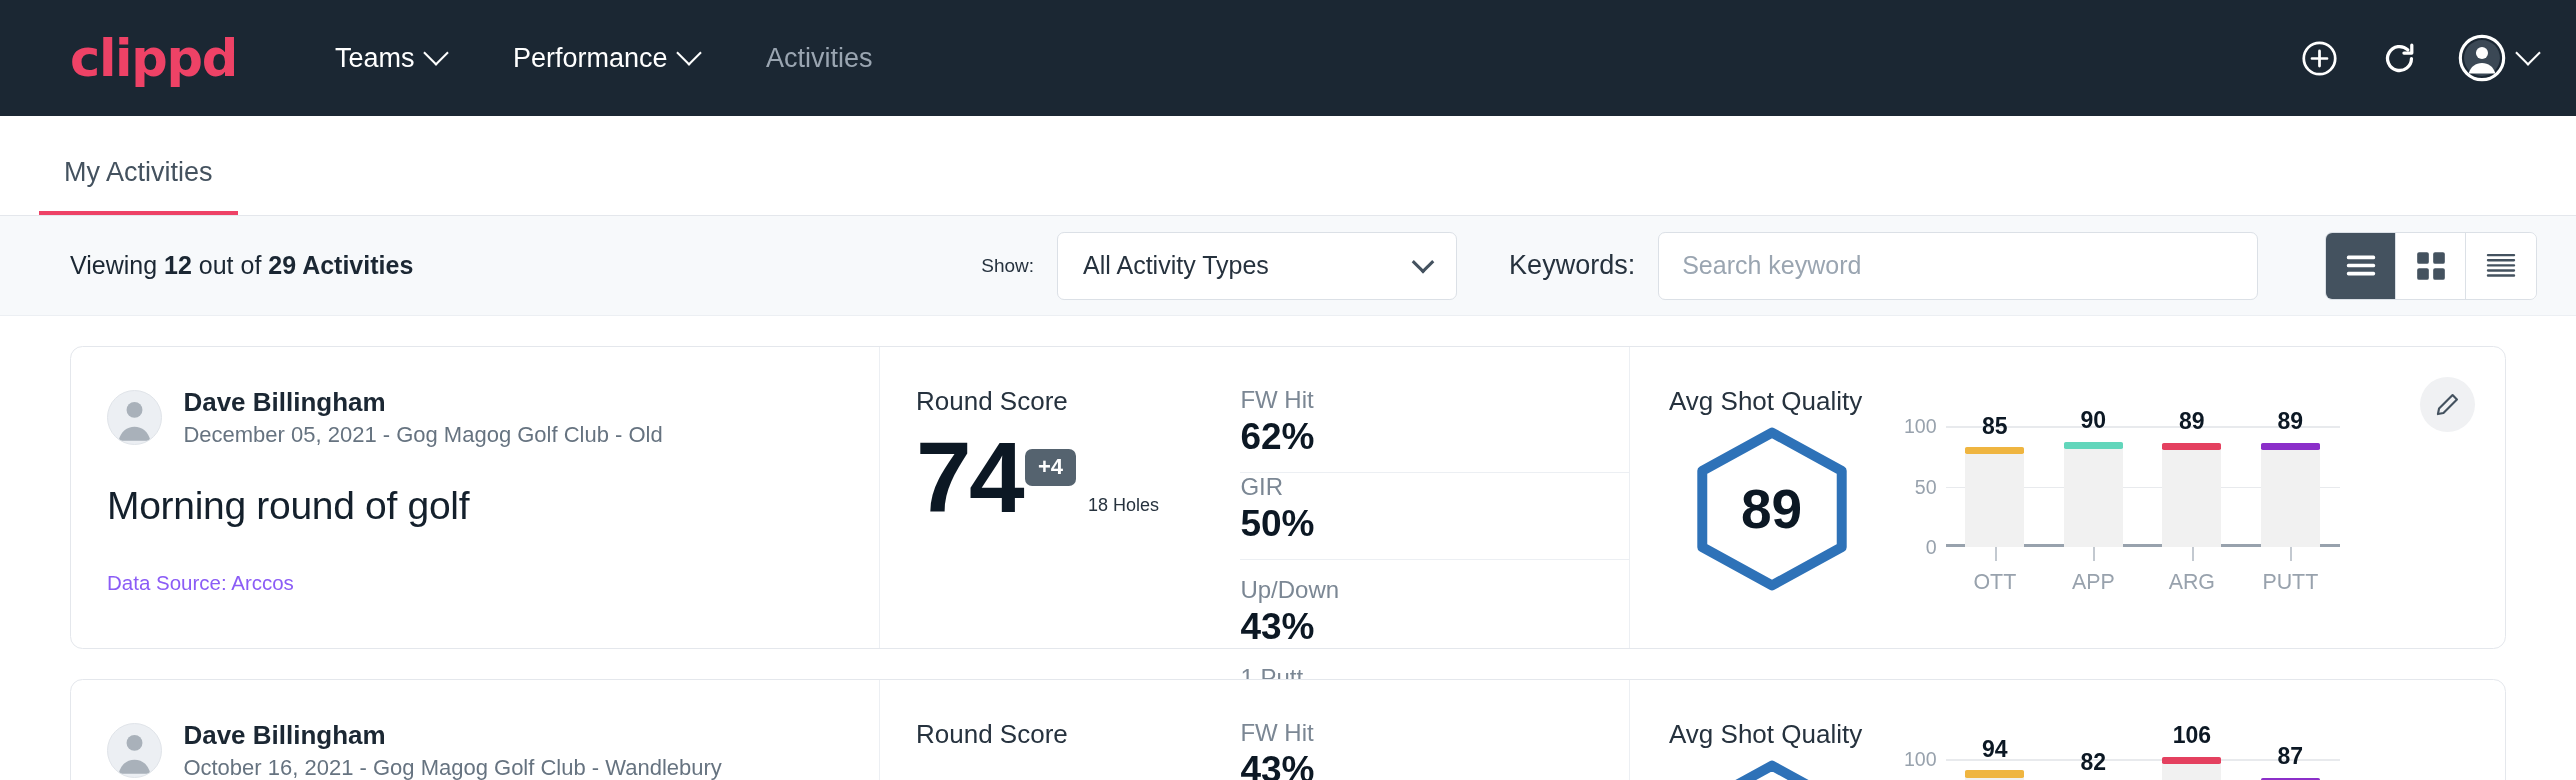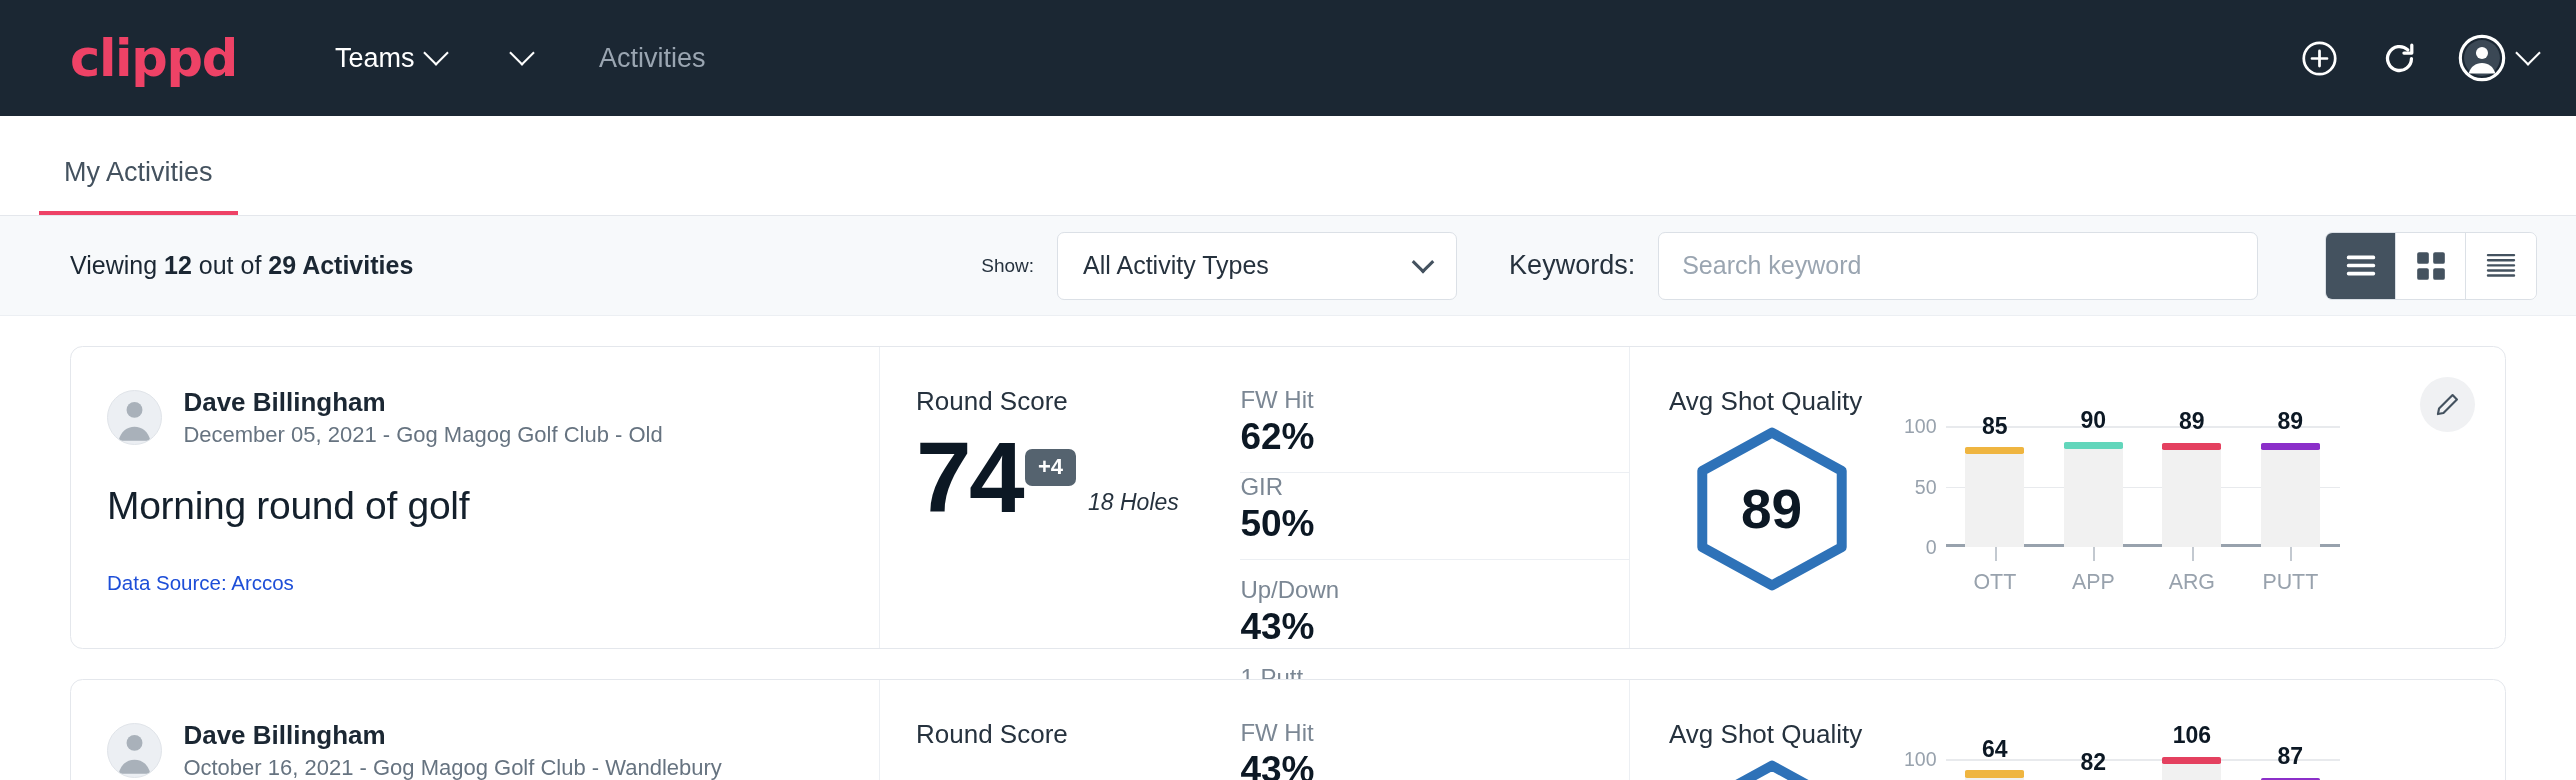--- a/index.html
+++ b/index.html
@@ -162,41 +162,41 @@
   .person { display: flex; align-items: center; gap: 21.4px; }
   .avatar-circle {
     width: 55px; height: 55px; border-radius: 50%;
     background: #eceff3; border: 0.9px solid #e0e4e9;
     display: flex; align-items: flex-end; justify-content: center;
     overflow: hidden;
   }
   .person-name { font-size: 26px; font-weight: 700; color: #1b2733; line-height: 1.25; }
   .person-sub { font-size: 22px; color: #667380; line-height: 1.3; margin-top: 2.7px; }
   .round-title { font-size: 39px; color: #14202c; margin-top: 34px; letter-spacing: -0.3px; }
-  .data-source { font-size: 20.5px; color: #1d4ed8; margin-top: 43px; }
+  .data-source { font-size: 20.5px; color: #8b5cf6; margin-top: 43px; }
 
   .col-score { width: 339px; padding: 39px 0 0 36px; }
   .col-stats { width: 411px; padding: 39px 0 0 21.4px; border-right: 1.8px solid #eceff3; }
   .section-label { font-size: 26px; color: #26323e; }
   .score-row { display: flex; align-items: flex-end; margin-top: 12.5px; }
   .score-num {
     font-size: 100px; font-weight: 700; color: #0c1824;
     line-height: 0.95; letter-spacing: -2.7px;
     font-family: "Liberation Sans", sans-serif;
   }
   .score-badge {
     background: #55636f; color: #fff;
     font-size: 22px; font-weight: 700;
     border-radius: 7.1px;
     padding: 5.4px 12.5px;
     margin-left: 3.6px;
     align-self: flex-start;
     margin-top: 19.6px;
   }
-  .holes { font-size: 23px; color: #26323e; margin-left: 12.5px; padding-bottom: 9px; font-style: italic; }
+  .holes { font-size: 18px; color: #26323e; margin-left: 12.5px; padding-bottom: 9px; }
 
   .stat-grid { display: grid; grid-template-columns: 1fr; }
   .stat-cell { padding-right: 19.6px; }
   .stat-cell.top { border-bottom: 1.8px solid #eceff3; padding-bottom: 14.3px; }
   .stat-cell.bot { padding-top: 16px; }
   .stat-label { font-size: 24px; color: #7b8794; }
   .stat-value { font-size: 37px; font-weight: 700; color: #0c1824; margin-top: 1.8px; }
 
   .col-quality { flex: 1; padding: 39px 0 0 39px; display: block; }
   .quality-body { display: flex; align-items: flex-start; margin-top: 9px; }
@@ -246,20 +246,21 @@
 
 <div class="header">
   <div class="logo">clippd</div>
 
   <div class="nav">
     <div class="nav-item">
       <span>Teams</span>
       <span class="chev"></span>
     </div>
     <div class="nav-item">
+      <span>Performance</span>
       <span class="chev"></span>
     </div>
     <div class="nav-item muted">
       <span>Activities</span>
     </div>
   </div>
 
   <div class="header-right">
     <div class="icon-btn">
       <svg width="41" height="41" viewBox="0 0 24 24" fill="none" stroke="#ffffff" stroke-width="1.6">
@@ -493,21 +494,21 @@
         <div class="chart">
           <div class="chart-plot" id="plot-1">
             <div class="gridline" style="top:0"></div>
 
             <div class="ylab" style="top:0">100</div>
 
             <div class="bars" id="bars-1">
                 <div class="barslot">
                   <div class="bar" style="height: 85.4545%;">
                     <div class="cap" style="background: rgb(239, 181, 64);"></div>
-                    <div class="val">64</div>
+                    <div class="val">94</div>
                   </div>
                 </div>
                 <div class="barslot">
                   <div class="bar" style="height: 74.5455%;">
                     <div class="cap" style="background: rgb(98, 214, 187);"></div>
                     <div class="val">82</div>
                   </div>
                 </div>
                 <div class="barslot">
                   <div class="bar" style="height: 96.3636%;">

